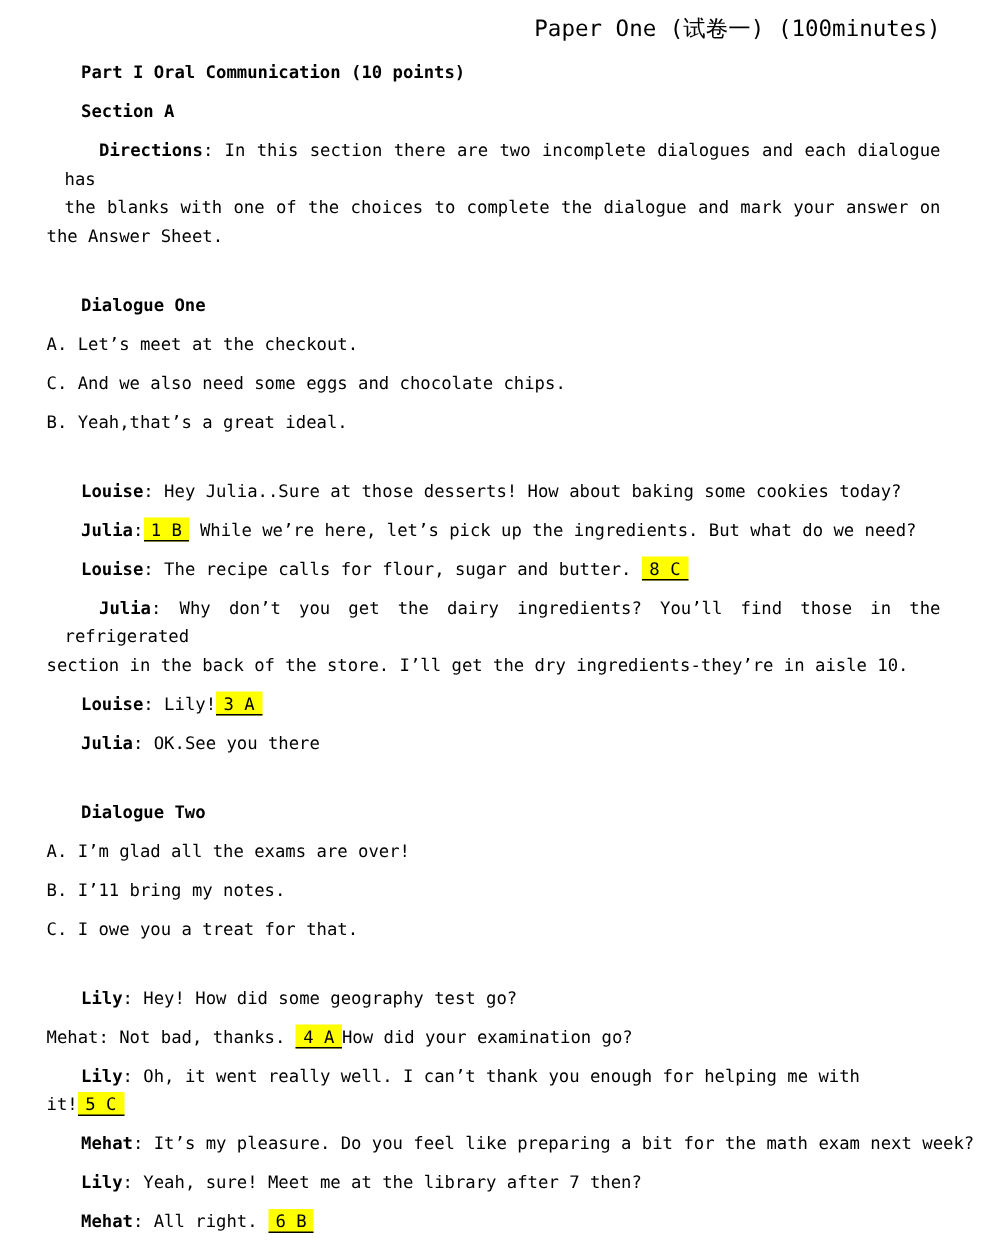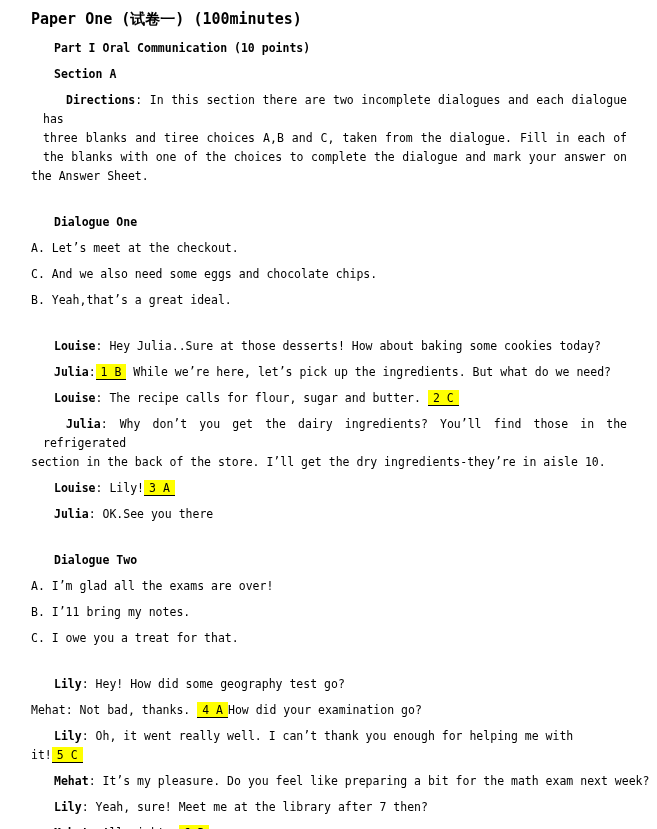--- a/index.html
+++ b/index.html
@@ -7,22 +7,22 @@
   body {
     width: 657px;
     height: 829px;
     overflow: hidden;
     padding: 9px 30px 0 31px;
     font-family: "DejaVu Sans Mono", "Liberation Mono", monospace;
     font-size: 11.5px;
     color: #000000;
   }
   .title {
-    text-align: left;
-    font-weight: bold;
+    text-align: right;
+    font-weight: normal;
     font-size: 15px;
     line-height: 21px;
     margin-bottom: 9px;
   }
   .para { margin: 0 0 7px 0; }
   .line { line-height: 19px; }
   .just { text-align: justify; text-align-last: justify; padding-left: 12px; }
   .nowrap { white-space: nowrap; }
   .b { font-weight: bold; margin-left: 23px; }
   .gap { height: 20px; }
@@ -39,42 +39,41 @@
 <div class="title">Paper One (试卷一) (100minutes)</div>
 
 <div class="para line b">Part I Oral Communication (10 points)</div>
 
 <div class="para line b">Section A</div>
 
 <div class="para">
   <div class="line just">
     <span class="b">Directions</span><span>: In this section there are two incomplete dialogues and each dialogue has</span>
   </div>
-  <div class="line just">three blanks and tiree choices A,B and C, taken from the dialogue. Fill in each of</div>
   <div class="line just">the blanks with one of the choices to complete the dialogue and mark your answer on</div>
   <div class="line">the Answer Sheet.</div>
 </div>
 
 <div class="gap"></div>
 
 <div id="dialogues">
     <div>
       <div class="para line b">Dialogue One</div>
       <div class="para line">A. Let’s meet at the checkout.</div>
       <div class="para line">C. And we also need some eggs and chocolate chips.</div>
       <div class="para line">B. Yeah,that’s a great ideal.</div>
       <div class="gap"></div>
       <div class="para">
         <div class="line"><span class="b">Louise</span>:<span> Hey Julia..Sure at those desserts! How about baking some cookies today?</span></div>
       </div>
       <div class="para">
         <div class="line"><span class="b">Julia</span>:<span class="answer">1 B</span><span> While we’re here, let’s pick up the ingredients. But what do we need?</span></div>
       </div>
       <div class="para">
-        <div class="line"><span class="b">Louise</span>:<span> The recipe calls for flour, sugar and butter. </span><span class="answer">2 C</span></div>
+        <div class="line"><span class="b">Louise</span>:<span> The recipe calls for flour, sugar and butter. </span><span class="answer">8 C</span></div>
       </div>
       <div class="para">
         <div class="line just"><span class="b">Julia</span>:<span> Why don’t you get the dairy ingredients? You’ll find those in the refrigerated</span></div>
         <div class="line">section in the back of the store. I’ll get the dry ingredients-they’re in aisle 10.</div>
       </div>
       <div class="para">
         <div class="line"><span class="b">Louise</span>:<span> Lily!</span><span class="answer">3 A</span></div>
       </div>
       <div class="para">
         <div class="line"><span class="b">Julia</span>:<span> OK.See you there</span></div>

